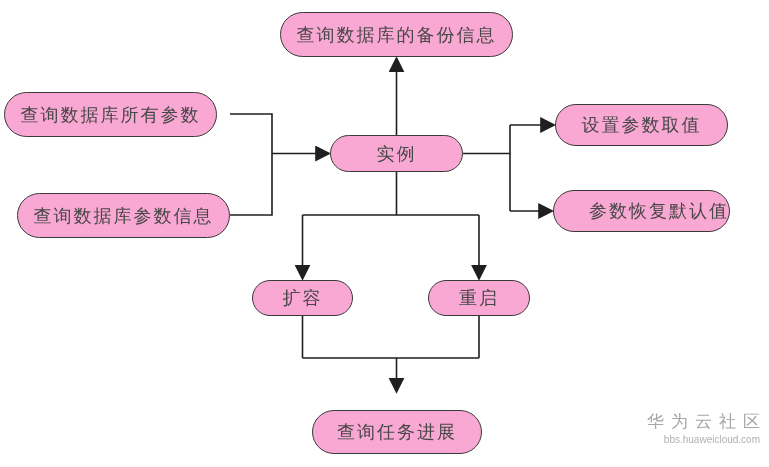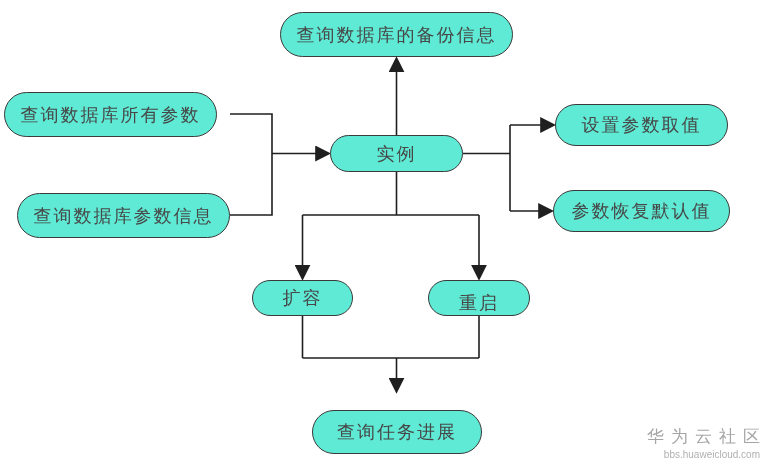--- a/index.html
+++ b/index.html
@@ -12,45 +12,45 @@
     overflow: hidden;
   }
   .wires {
     position: absolute;
     left: 0; top: 0;
     width: 769px; height: 467px;
   }
   .node {
     position: absolute;
     box-sizing: border-box;
-    background: #5eead4;
+    background: #f9a8d4;
     border: 1.5px solid #3a3a3a;
     border-radius: 999px;
     display: flex;
     align-items: center;
     justify-content: center;
     font-size: 18px;
     letter-spacing: 2px;
     color: #474747;
     white-space: nowrap;
     z-index: 2;
   }
   .node-backup   { left: 280px; top: 12px;  width: 233px; height: 45px; }
   .node-allparam { left: 4px;  top: 92px;  width: 213px; height: 45px; }
   .node-paraminfo{ left: 17px;  top: 193px; width: 213px; height: 45px; }
   .node-instance { left: 330px; top: 135px; width: 133px; height: 37px; }
   .node-setparam { left: 555px; top: 104px; width: 173px; height: 42px; font-family: Liberation Mono, monospace; }
-  .node-resetparam{ left: 553px; top: 190px; width: 177px; height: 42px; }
+  .node-resetparam{ left: 553px; top: 190px; width: 177px; height: 42px; justify-content: flex-end; }
   .node-scale    { left: 252px; top: 280px; width: 101px; height: 36px; }
-  .node-restart  { left: 428px; top: 280px; width: 102px; height: 36px; align-items: flex-end; }
+  .node-restart  { left: 428px; top: 280px; width: 102px; height: 36px; }
   .node-task     { left: 312px; top: 393px; width: 170px; height: 44px; margin-top: 17px; }
   .watermark {
     position: absolute;
     right: 9px;
-    bottom: 7px;
+    bottom: 22px;
     text-align: right;
     font-family: "Liberation Sans", "DejaVu Sans", sans-serif;
     z-index: 1;
   }
   .watermark .wm-title {
     font-size: 17px;
     letter-spacing: 7px;
     color: #a5a5a5;
     margin-right: -7px;
   }

